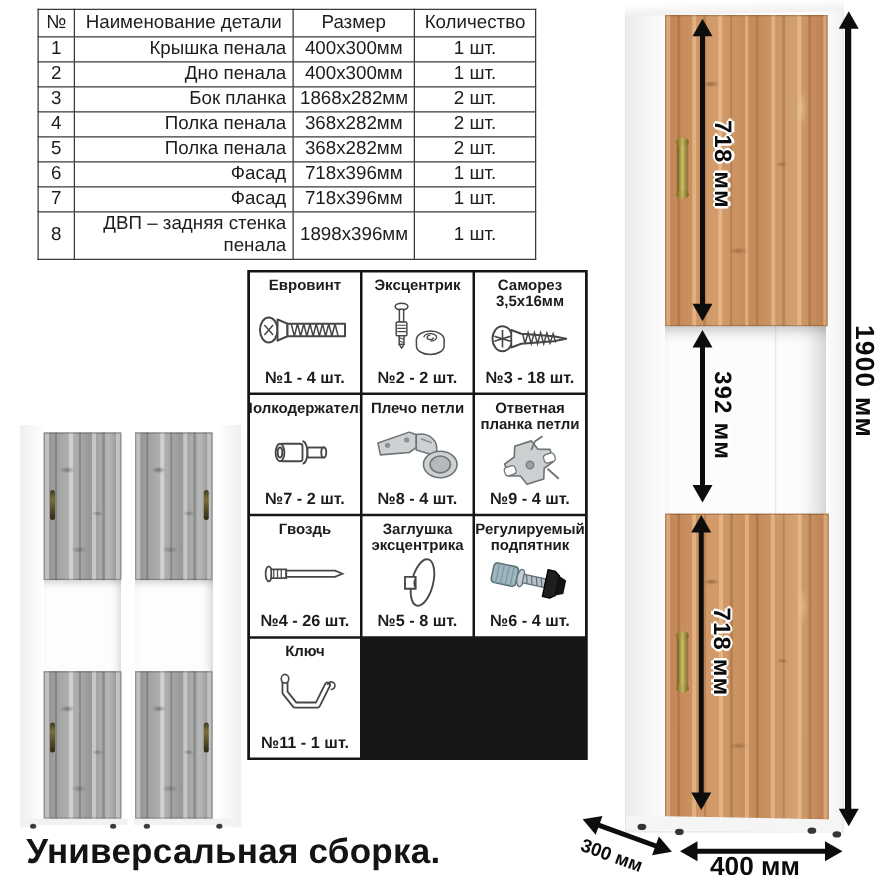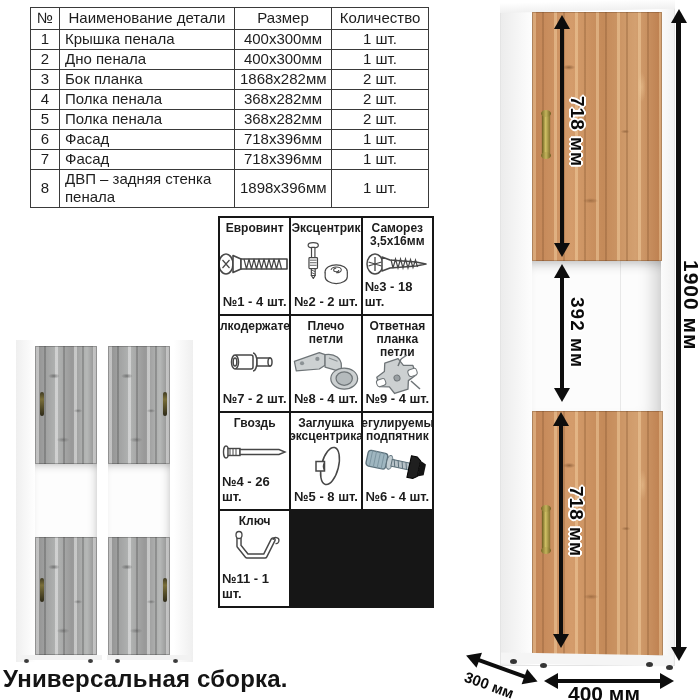--- a/index.html
+++ b/index.html
@@ -7,24 +7,24 @@
          font-family:"Liberation Sans", sans-serif;color:#1c1c1c;}
 
   
   table.parts{position:absolute;left:30px;top:7px;width:398px;border-collapse:collapse;
               table-layout:fixed;font-size:15px;color:#1d1d1d;}
   table.parts th, table.parts td{border:1px solid #3a3a3a;padding:0 5px;line-height:1.22;
               font-weight:normal;background:#fff;}
   table.parts th{height:21px;text-align:center;}
   table.parts td{height:19px;}
   td.c, th.c{text-align:center;}
-  td.l{text-align:left;}
-
-  
-  .hw{position:absolute;left:218px;top:216px;width:216px;height:392px;
+  td.l{text-align:right;}
+
+  
+  .hw{position:absolute;left:198px;top:216px;width:272px;height:392px;
       display:grid;grid-template-columns:repeat(3,1fr);grid-template-rows:repeat(4,1fr);
       background:#161616;gap:2px;border:2px solid #161616;box-sizing:border-box;}
   .hw-cell{background:#fff;display:flex;flex-direction:column;align-items:center;
       justify-content:space-between;padding:4px 2px 5px;overflow:hidden;}
   .hw-title{font-weight:bold;font-size:12px;line-height:1.12;text-align:center;}
   .hw-qty{font-weight:bold;font-size:13px;}
   .hw-icon{flex:1;display:flex;align-items:center;justify-content:center;min-height:0;}
   .hw-icon svg{max-height:46px;}
 
   
@@ -100,21 +100,21 @@
   .harrow::before{left:-13px;border-right:14px solid #0d0d0d;}
   .harrow::after{right:-13px;border-left:14px solid #0d0d0d;}
   .vdim{position:absolute;writing-mode:vertical-rl;font-weight:bold;font-size:19px;color:#0b0b0b;
       text-shadow:-2px 0 0 #fff,2px 0 0 #fff,0 -2px 0 #fff,0 2px 0 #fff,
                   -1px -1px 0 #fff,1px 1px 0 #fff,-1px 1px 0 #fff,1px -1px 0 #fff;
       letter-spacing:1px;white-space:nowrap;}
   .vdim.big{font-size:21px;}
   .hdim{position:absolute;font-weight:bold;font-size:21px;color:#0b0b0b;white-space:nowrap;}
   .hdim.small{font-size:15px;}
 
-  .caption{position:absolute;left:3px;top:665px;font-size:24px;font-weight:bold;
+  .caption{position:absolute;left:21px;top:665px;font-size:28px;font-weight:bold;
       letter-spacing:.2px;color:#141414;}
 </style>
 </head>
 <body>
 
 <div class="sheet">
 
   <table class="parts">
     <colgroup>
         <col style="width:29px">

